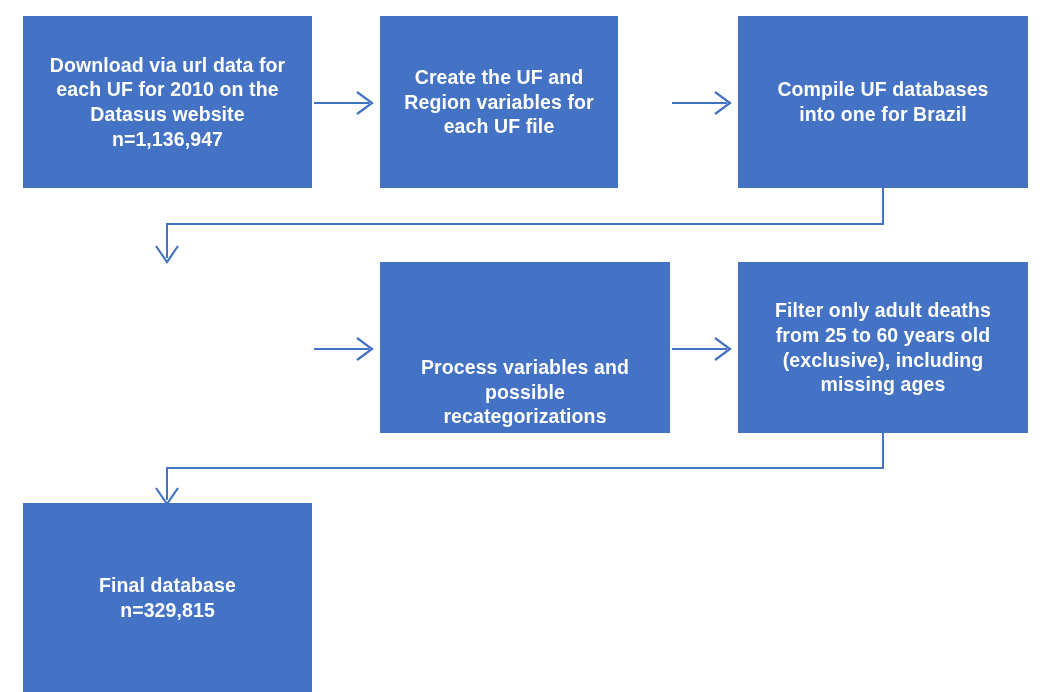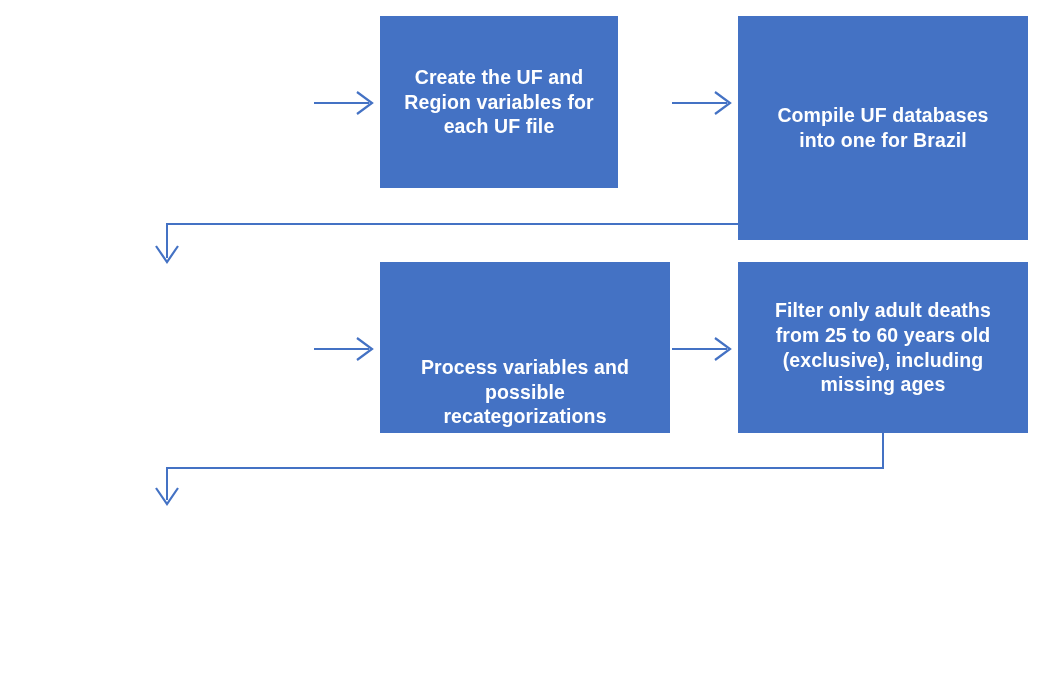--- a/index.html
+++ b/index.html
@@ -33,21 +33,21 @@
     font-size: 19.5px;
     font-weight: bold;
     line-height: 1.27;
     text-align: center;
     white-space: pre-line;
     letter-spacing: 0.1px;
   }
   
   #node-download   { left: 23px;  top: 16px;  width: 289px; height: 172px; }
   #node-create     { left: 380px; top: 16px;  width: 238px; height: 172px; }
-  #node-compile    { left: 738px; top: 16px;  width: 290px; height: 224px; }
+  #node-compile    { left: 738px; top: 16px;  width: 290px; height: 172px; }
   
   #node-dictionary { left: 23px;  top: 262px; width: 289px; height: 171px; }
   #node-process    { left: 380px; top: 262px; width: 290px; height: 171px; align-items: flex-end; }
   #node-filter     { left: 738px; top: 262px; width: 290px; height: 171px; justify-content: center; }
   
   #node-final      { left: 23px;  top: 503px; width: 289px; height: 189px; }
 
   .connector {
     position: absolute;
     overflow: visible;
@@ -58,20 +58,26 @@
   #conn-3 { left: 140px; top: 186px; width: 760px; height: 82px; }
   #conn-4 { left: 312px; top: 324px; width: 70px;  height: 50px; }
   #conn-5 { left: 670px; top: 324px; width: 70px;  height: 50px; }
   #conn-6 { left: 140px; top: 430px; width: 760px; height: 80px; }
 </style>
 </head>
 <body>
 
 <div id="canvas">
 
+  <div class="node" id="node-download">
+    <span class="node-text">Download via url data for
+each UF for 2010 on the
+Datasus website
+n=1,136,947</span>
+  </div>
 
   <div class="node" id="node-create">
     <span class="node-text">Create the UF and
 Region variables for
 each UF file</span>
   </div>
 
   <div class="node" id="node-compile">
     <span class="node-text">Compile UF databases
 into one for Brazil</span>
@@ -84,20 +90,24 @@
 recategorizations</span>
   </div>
 
   <div class="node" id="node-filter">
     <span class="node-text">Filter only adult deaths
 from 25 to 60 years old
 (exclusive), including
 missing ages</span>
   </div>
 
+  <div class="node" id="node-final">
+    <span class="node-text">Final database
+n=329,815</span>
+  </div>
 
   <svg class="connector" id="conn-1" viewBox="0 0 70 50" width="70" height="50">
     <path d="M 2 25 L 57 25" stroke="#4472C4" stroke-width="2" fill="none"></path>
     <path d="M 45 14 L 60 25 L 45 36" stroke="#4472C4" stroke-width="2.2" fill="none" stroke-linecap="butt" stroke-linejoin="miter"></path>
   </svg>
 
   <svg class="connector" id="conn-2" viewBox="0 0 70 50" width="70" height="50">
     <path d="M 2 25 L 57 25" stroke="#4472C4" stroke-width="2" fill="none"></path>
     <path d="M 45 14 L 60 25 L 45 36" stroke="#4472C4" stroke-width="2.2" fill="none" stroke-linecap="butt" stroke-linejoin="miter"></path>
   </svg>

